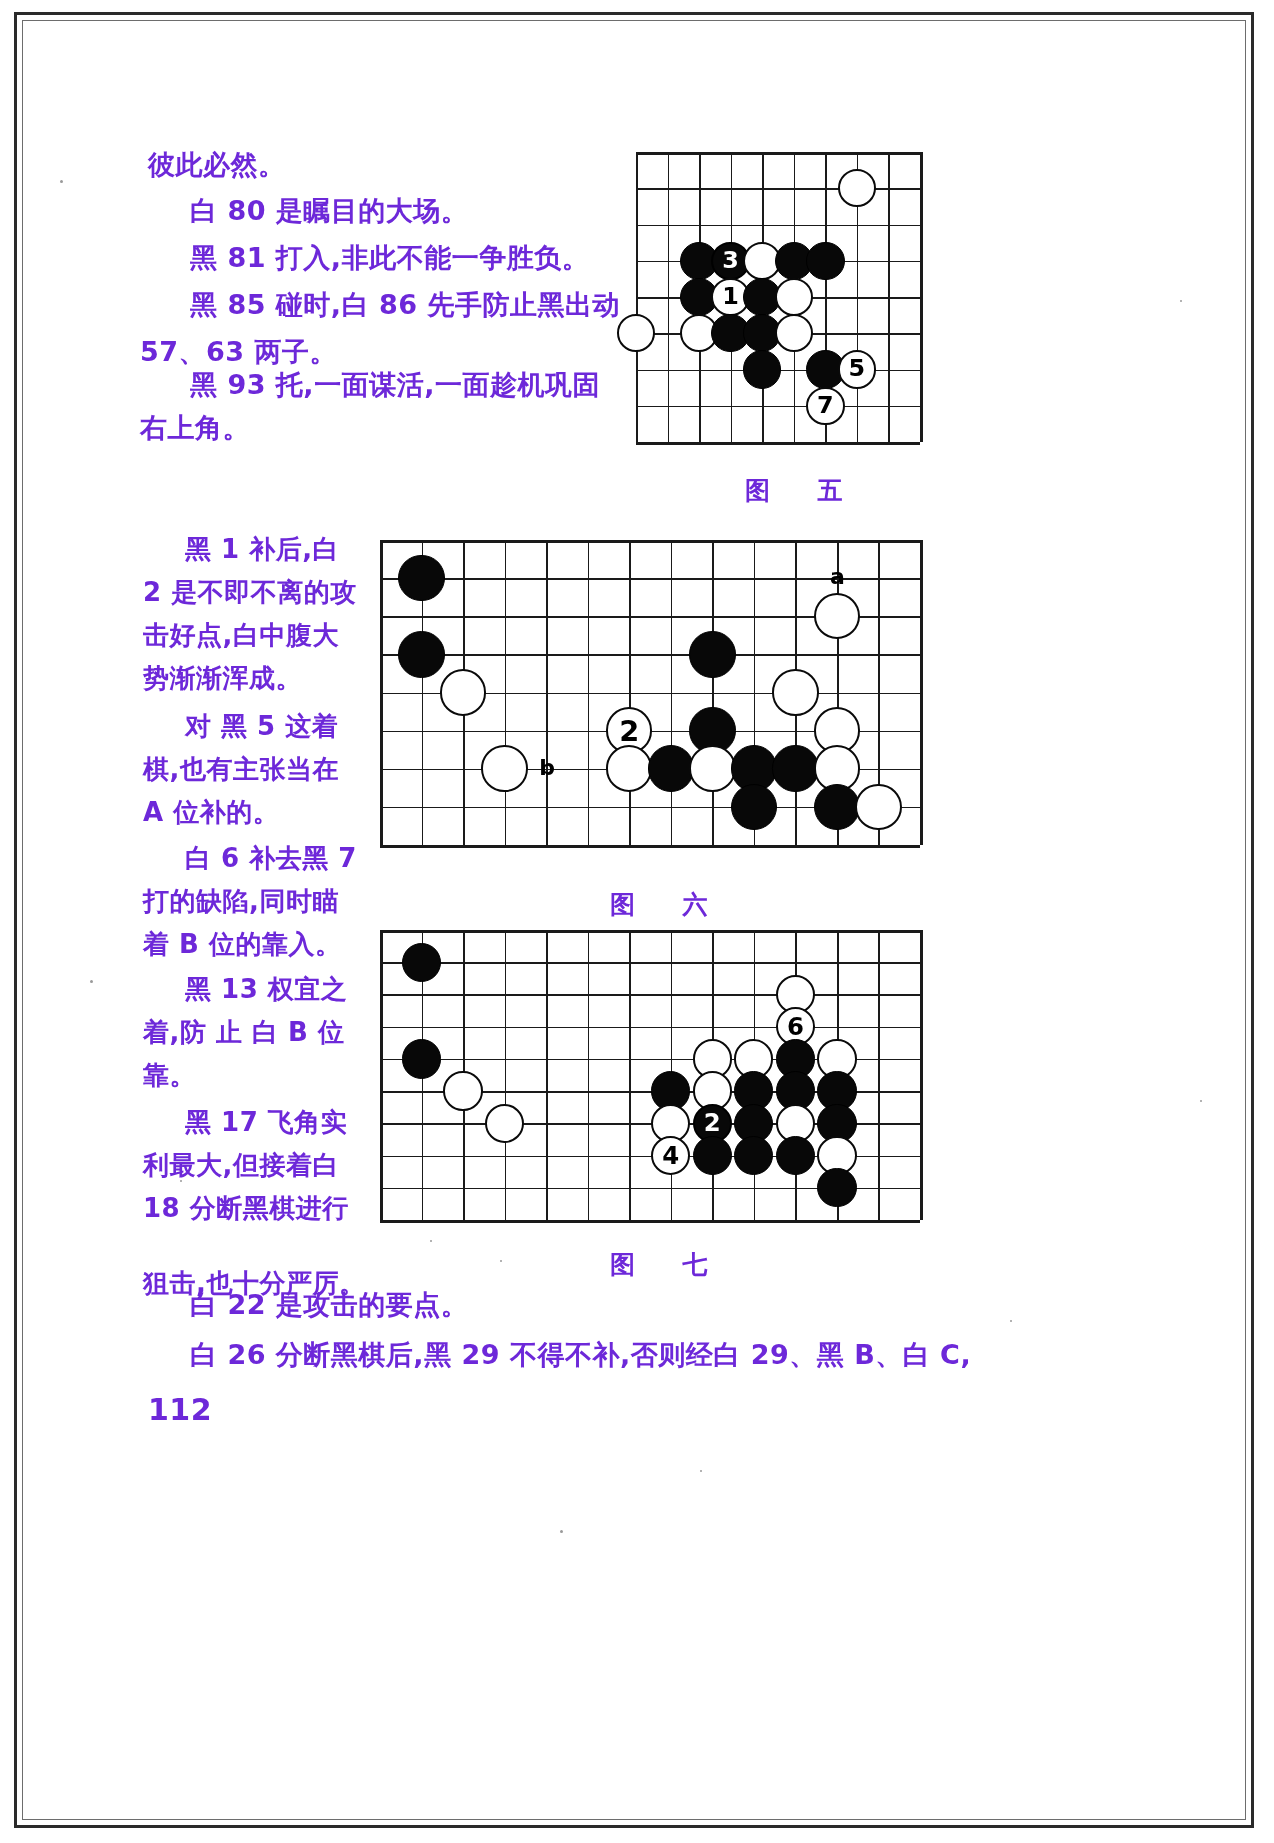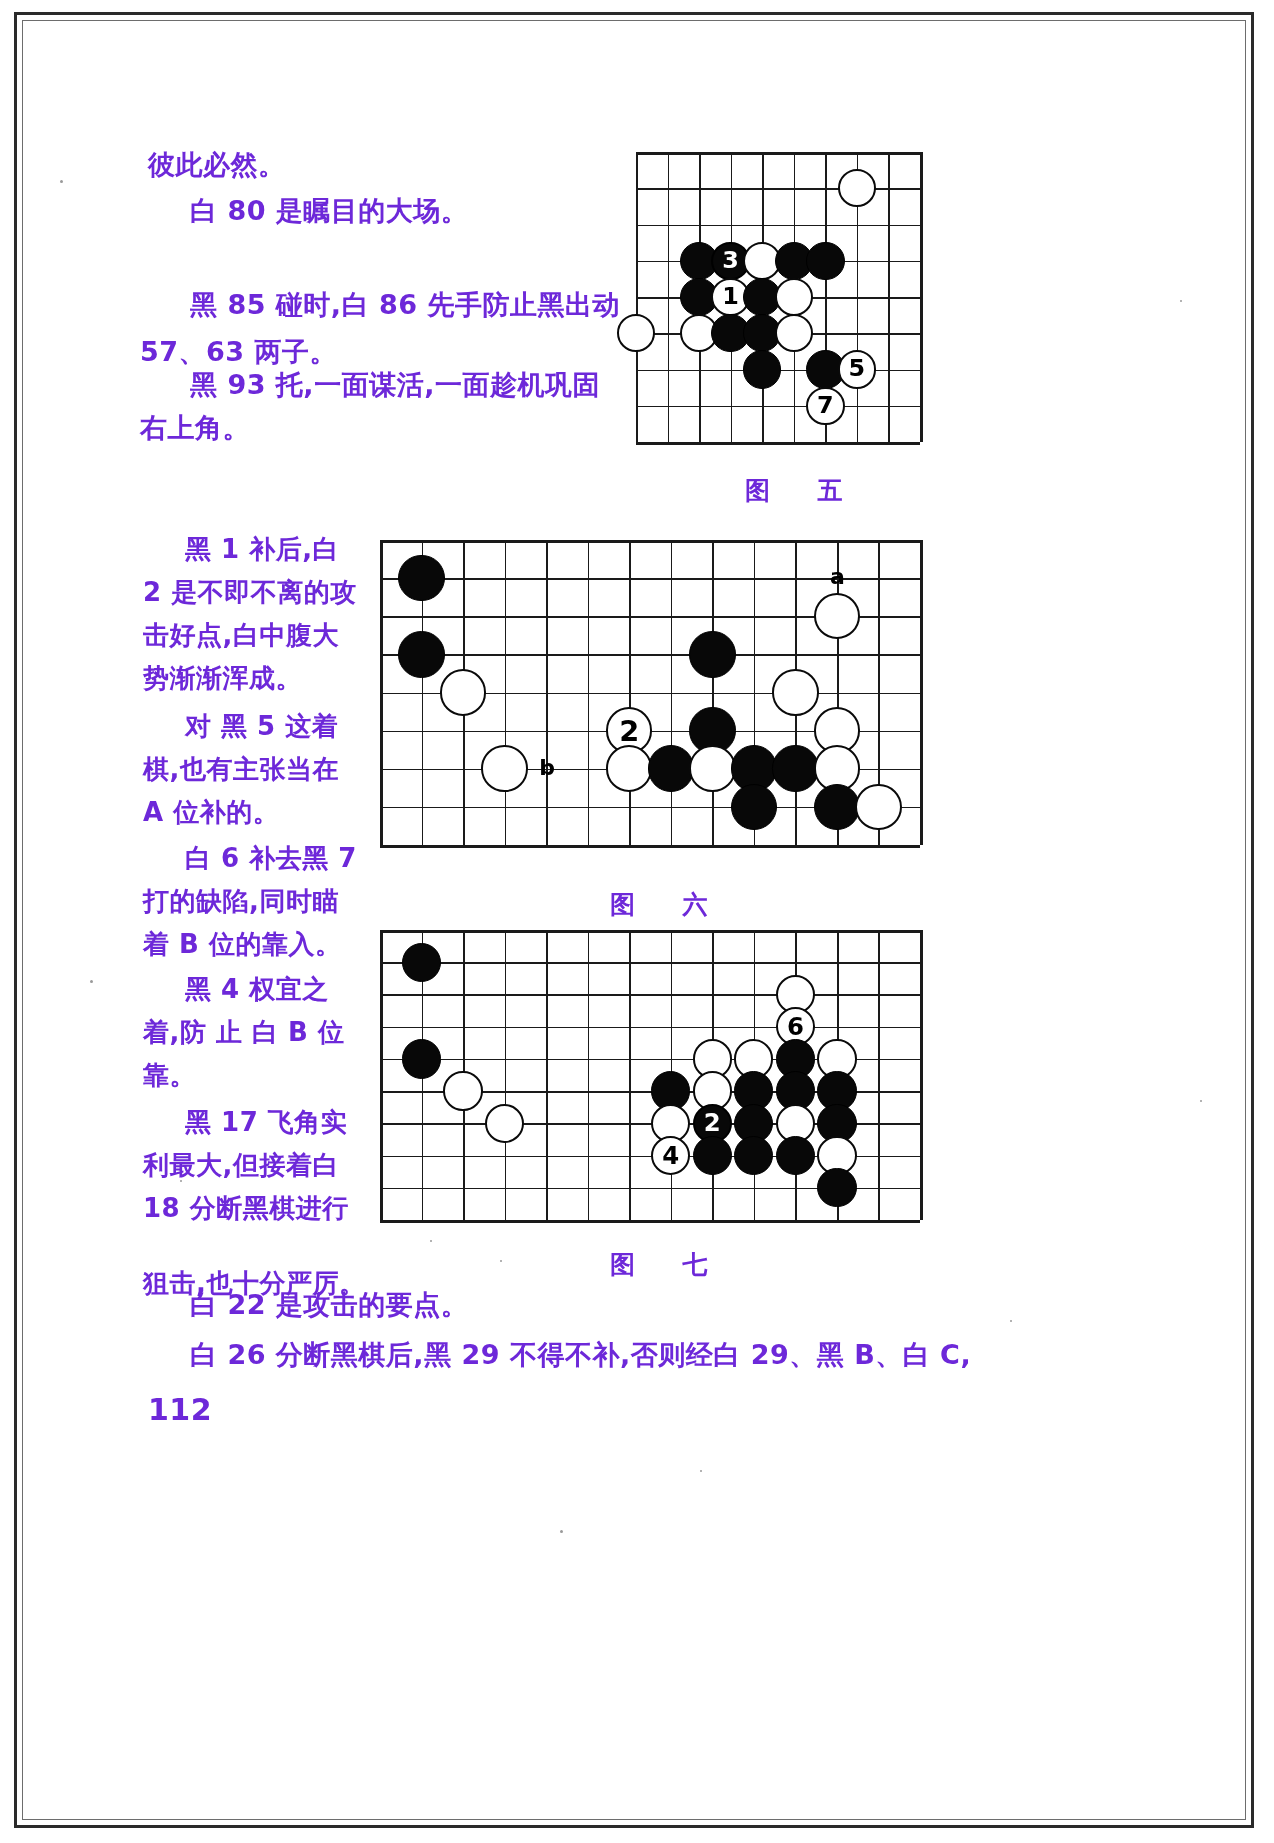--- a/index.html
+++ b/index.html
@@ -115,20 +115,21 @@
 
 <div class="page">
 
   <div class="scan-frame"></div>
   <div class="scan-frame inner"></div>
 
   <div class="txt body-line" style="left:148px; top:150px;">彼此必然。</div>
 
   <div class="txt body-line" style="left:190px; top:196px;">白 80 是瞩目的大场。</div>
 
+  <div class="txt body-line" style="left:190px; top:243px;">黑 81 打入,非此不能一争胜负。</div>
 
   <div class="txt body-line" style="left:190px; top:290px;">黑 85 碰时,白 86 先手防止黑出动</div>
   <div class="txt body-line" style="left:140px; top:337px;">57、63 两子。</div>
 
   <div class="txt body-line" style="left:190px; top:370px;">黑 93 托,一面谋活,一面趁机巩固</div>
   <div class="txt body-line" style="left:140px; top:413px;">右上角。</div>
 
 
   <div class="txt col-line" style="left:185px; top:535px;">黑 1 补后,白</div>
   <div class="txt col-line" style="left:143px; top:578px;">2 是不即不离的攻</div>
@@ -136,21 +137,21 @@
   <div class="txt col-line" style="left:143px; top:664px;">势渐渐浑成。</div>
 
   <div class="txt col-line" style="left:185px; top:712px;">对 黑 5 这着</div>
   <div class="txt col-line" style="left:143px; top:755px;">棋,也有主张当在</div>
   <div class="txt col-line" style="left:143px; top:798px;">A 位补的。</div>
 
   <div class="txt col-line" style="left:185px; top:844px;">白 6 补去黑 7</div>
   <div class="txt col-line" style="left:143px; top:887px;">打的缺陷,同时瞄</div>
   <div class="txt col-line" style="left:143px; top:930px;">着 B 位的靠入。</div>
 
-  <div class="txt col-line" style="left:185px; top:975px;">黑 4 权宜之</div>
+  <div class="txt col-line" style="left:185px; top:975px;">黑 13 权宜之</div>
   <div class="txt col-line" style="left:143px; top:1018px;">着,防 止 白 B 位</div>
   <div class="txt col-line" style="left:143px; top:1061px;">靠。</div>
 
   <div class="txt col-line" style="left:185px; top:1108px;">黑 17 飞角实</div>
   <div class="txt col-line" style="left:143px; top:1151px;">利最大,但接着白</div>
   <div class="txt col-line" style="left:143px; top:1194px;">18 分断黑棋进行</div>
   <div class="txt col-line" style="left:143px; top:1237px;margin-top:32px;">狙击,也十分严厉。</div>
 
   <div class="txt body-line" style="left:190px; top:1290px;">白 22 是攻击的要点。</div>
   <div class="txt body-line" style="left:190px; top:1340px;">白 26 分断黑棋后,黑 29 不得不补,否则经白 29、黑 B、白 C,</div>

